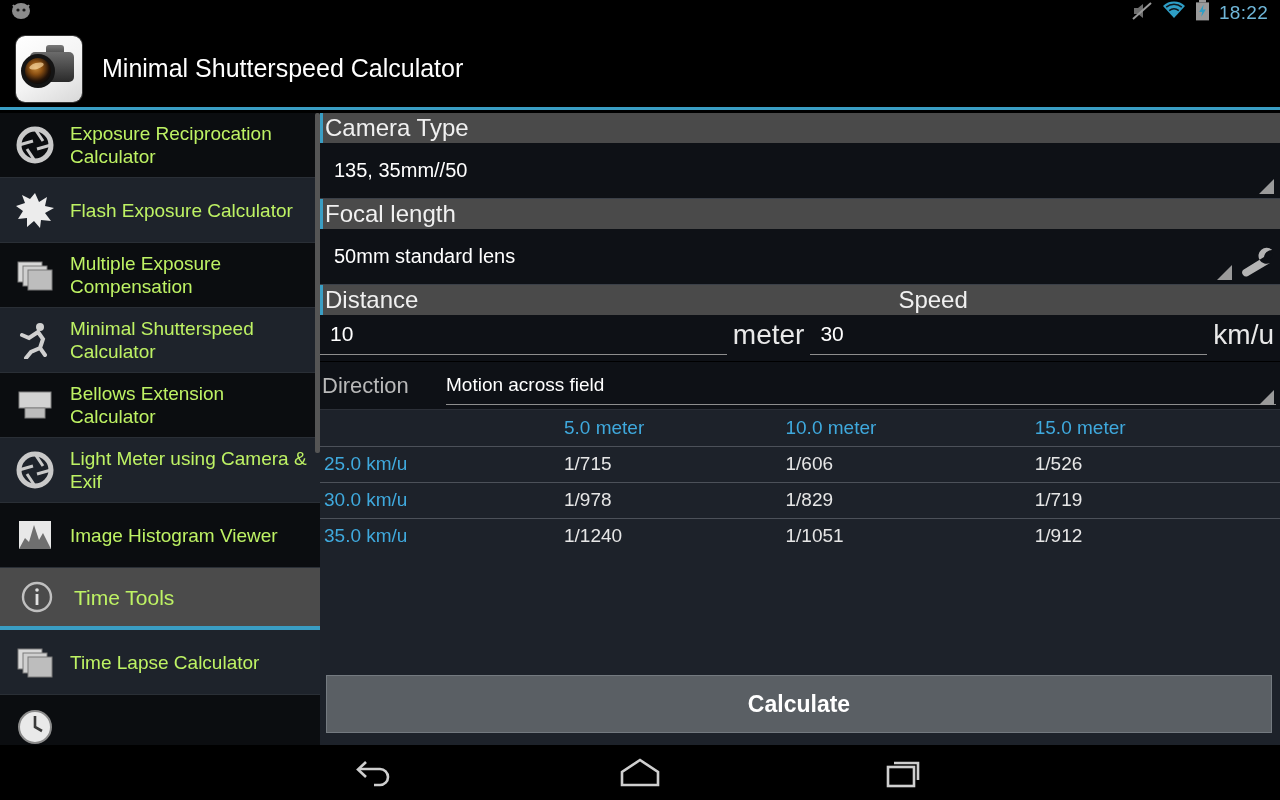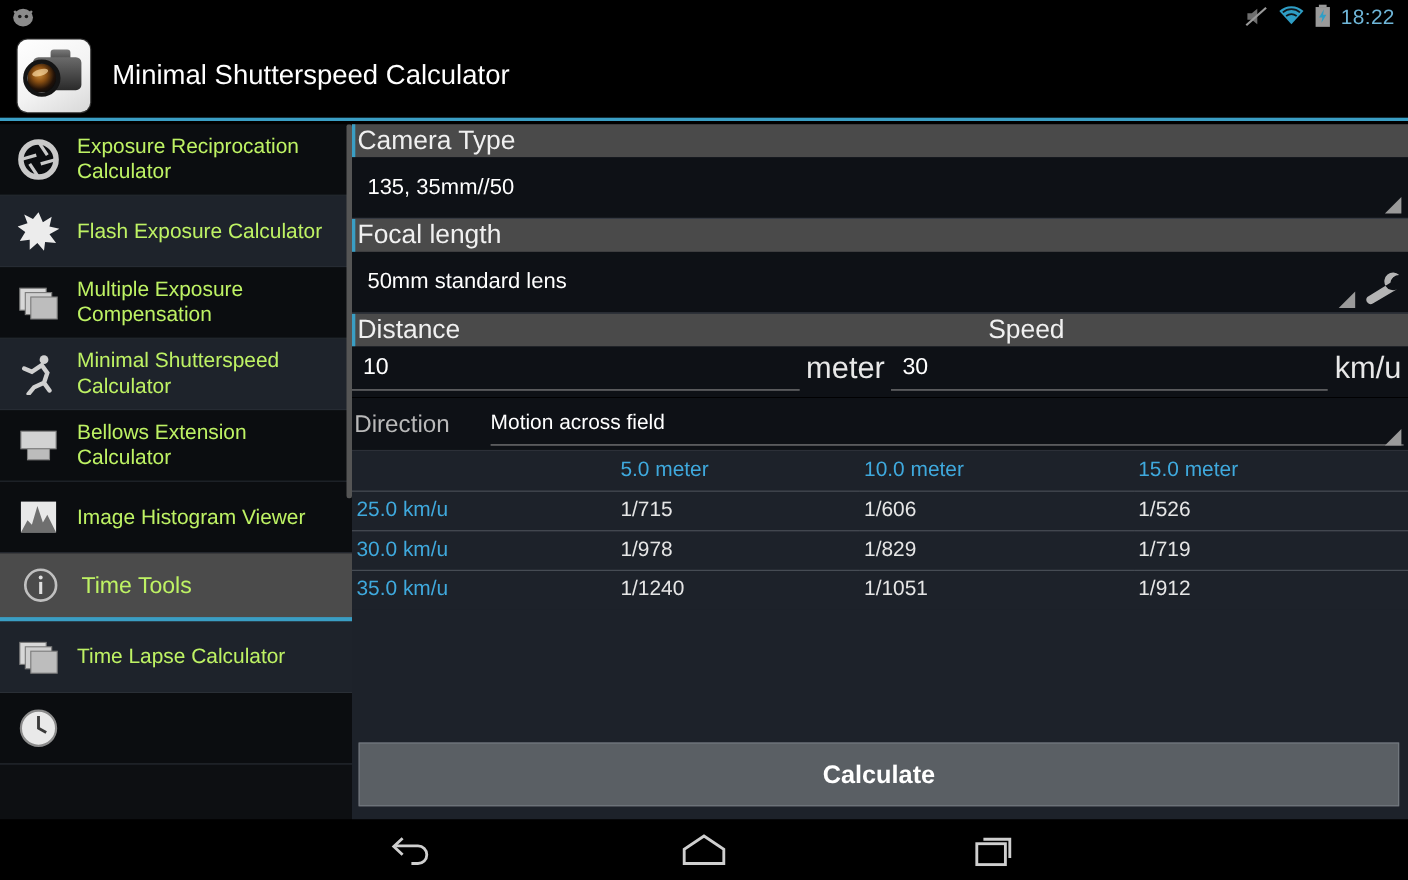--- a/index.html
+++ b/index.html
@@ -8,21 +8,21 @@
     background:#000;
     font-family:"Liberation Sans", sans-serif;
     color:#fff;
     -webkit-font-smoothing:antialiased;
   }
   #app { position:relative; width:1280px; height:800px; }
 
   
   .statusbar {
     position:absolute; top:0; left:0; width:1280px; height:30px;
-    background:#000; display:flex; align-items:flex-end;
+    background:#000; display:flex; align-items:flex-start;
   }
   .sb-left { display:flex; align-items:center; padding-left:8px; gap:6px; }
   .sb-right { margin-left:auto; display:flex; align-items:center; gap:9px; padding-right:12px; }
   .sb-time { color:#6fb6d8; font-size:19px; letter-spacing:.3px; }
 
   
   .actionbar {
     position:absolute; top:30px; left:0; width:1280px; height:80px;
     background:#000; display:flex; align-items:center; padding-left:16px;
     border-bottom:3px solid #3a9ec4;
@@ -250,20 +250,30 @@
       <div class="side-item">
         <span class="side-ico">
           <svg width="38" height="38" viewBox="0 0 38 38">
             <rect x="3" y="6" width="32" height="16" fill="#d2d2d2" stroke="#808080"></rect>
             <rect x="9" y="22" width="20" height="10" fill="#bcbcbc" stroke="#808080"></rect>
           </svg>
         </span>
         <span class="side-label">Bellows Extension Calculator</span>
       </div>
 
+      <div class="side-item alt">
+        <span class="side-ico">
+          <svg width="38" height="38" viewBox="0 0 38 38">
+            <circle cx="19" cy="19" r="16" fill="none" stroke="#c9c9c9" stroke-width="5"></circle>
+            <circle cx="19" cy="19" r="7" fill="#1e232b"></circle>
+            <path d="M19 3 L27 15 M35 19 L21 23 M19 35 L11 23 M3 19 L17 15" stroke="#c9c9c9" stroke-width="3"></path>
+          </svg>
+        </span>
+        <span class="side-label">Light Meter using Camera &amp; Exif</span>
+      </div>
 
       <div class="side-item">
         <span class="side-ico">
           <svg width="38" height="38" viewBox="0 0 38 38">
             <rect x="3" y="5" width="32" height="28" fill="#e8e8e8"></rect>
             <polygon points="3,33 9,22 13,26 18,9 23,24 27,17 35,33" fill="#6f6f6f"></polygon>
           </svg>
         </span>
         <span class="side-label">Image Histogram Viewer</span>
       </div>

